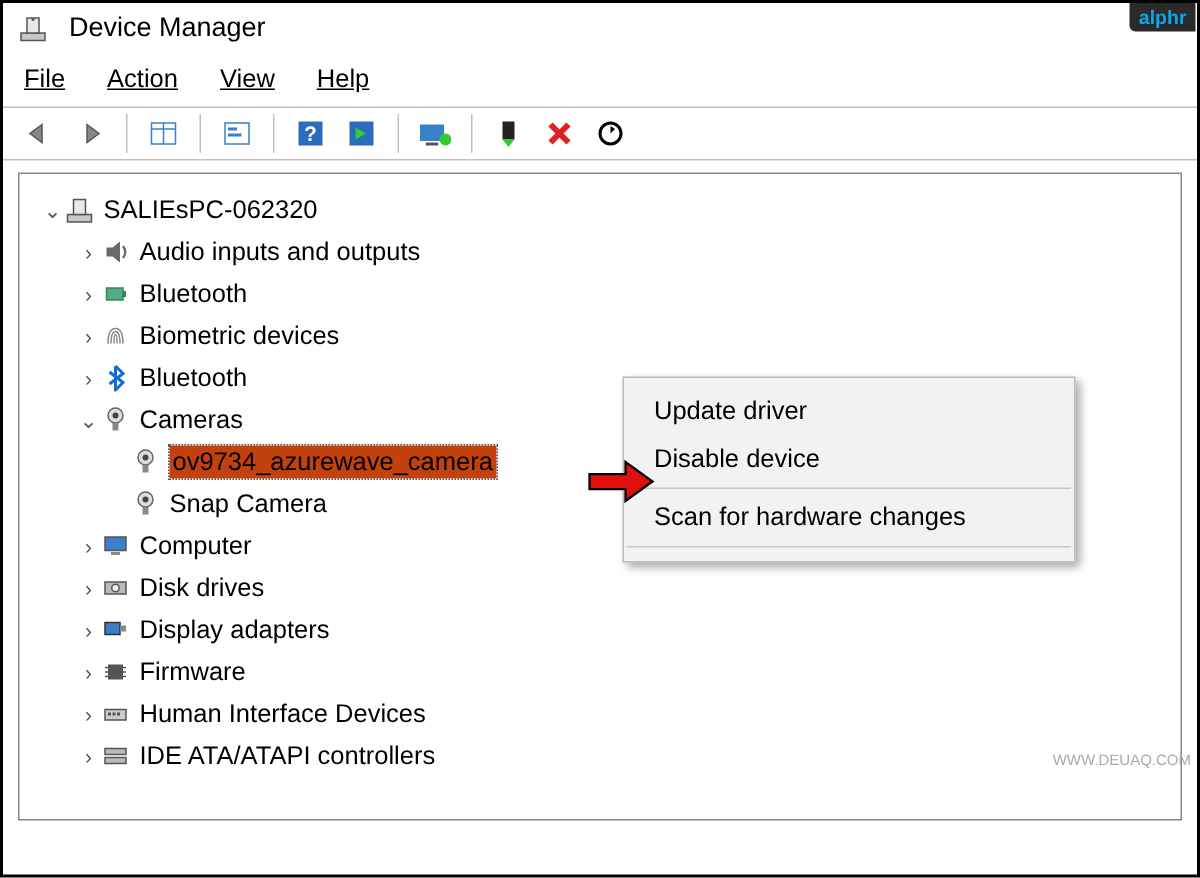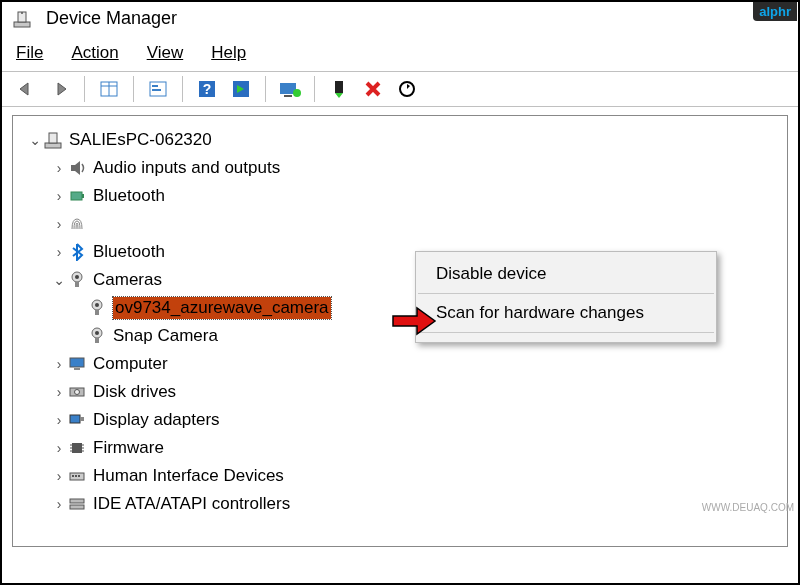--- a/index.html
+++ b/index.html
@@ -153,20 +153,21 @@
     </div>
 
   <div class="row">
       <span class="spacer" style="width:24px"></span>
       <span class="expander">›</span>
       <span class="node-icon">
         <svg width="18" height="18" viewBox="0 0 18 18">
           <path d="M4 14 Q4 4 9 4 Q14 4 14 14 M6 14 Q6 6 9 6 Q12 6 12 14 M8 14 Q8 8 9 8 Q10 8 10 14" fill="none" stroke="#888" stroke-width="1"></path>
         </svg>
       </span>
+      <span class="label">Biometric devices</span>
     </div>
 
   <div class="row">
       <span class="spacer" style="width:24px"></span>
       <span class="expander">›</span>
       <span class="node-icon">
         <svg width="18" height="18" viewBox="0 0 18 18">
           <path d="M9 1 L9 17 L14 12 L5 5 M9 1 L14 6 L5 13" fill="none" stroke="#1070d0" stroke-width="2"></path>
         </svg>
       </span>
@@ -283,20 +284,21 @@
       <span class="node-icon">
         <svg width="18" height="18" viewBox="0 0 18 18">
           <rect x="2" y="4" width="14" height="4" fill="#bbb" stroke="#555"></rect>
           <rect x="2" y="10" width="14" height="4" fill="#bbb" stroke="#555"></rect>
         </svg>
       </span>
       <span class="label">IDE ATA/ATAPI controllers</span>
     </div>
 
   <div class="ctx-menu">
+    <div class="ctx-item">Update driver</div>
     <div class="ctx-item">Disable device</div>
     <div class="ctx-sep"></div>
     <div class="ctx-item">Scan for hardware changes</div>
     <div class="ctx-sep"></div>
   </div>
 
   <span class="arrow">
     <svg width="46" height="30" viewBox="0 0 46 30">
         <path d="M2 10 L26 10 L26 2 L44 15 L26 28 L26 20 L2 20 Z" fill="#e01010" stroke="#000" stroke-width="1.5"></path>
       </svg>

